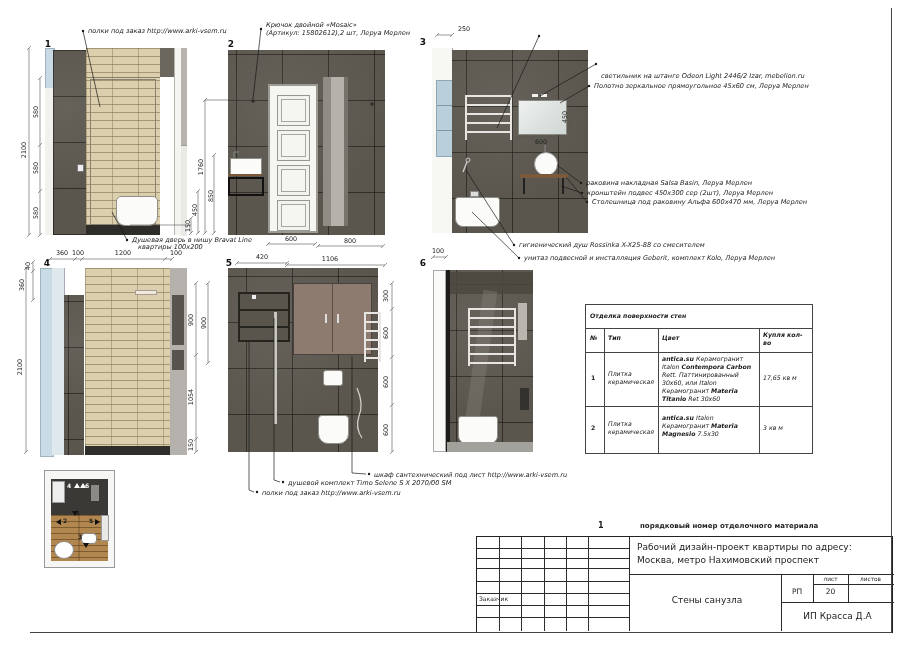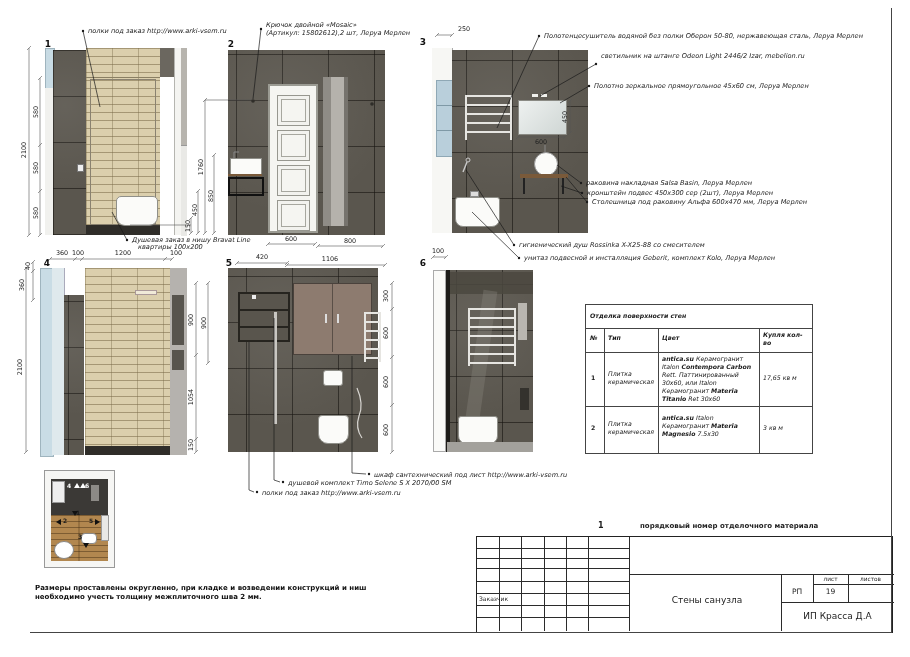--- a/index.html
+++ b/index.html
@@ -227,29 +227,28 @@
   <span class="dim v" style="left:191px;top:445px;">150</span>
   <span class="dim v" style="left:386px;top:296px;">300</span>
   <span class="dim v" style="left:386px;top:333px;">600</span>
   <span class="dim v" style="left:386px;top:382px;">600</span>
   <span class="dim v" style="left:386px;top:430px;">600</span>
   <span class="dim" style="left:438px;top:251px;">100</span>
 
   <span class="ann" style="left:88px;top:27px;">полки под заказ http://www.arki-vsem.ru</span>
   <span class="ann" style="left:266px;top:21px;">Крючок двойной «Mosaic»</span>
   <span class="ann" style="left:266px;top:29px;text-align:right;">(Артикул: 15802612),2 шт, Леруа Мерлен</span>
-  <span class="ann" style="left:544px;top:32px;">Полотенцесушитель водяной без полки Оберон 50-80, нержавеющая сталь, Леруа Мерлен</span>
-  <span class="ann" style="left:601px;top:52px;">светильник на штанге Odeon Light 2446/2 Izar, mebelion.ru</span>
+  <span class="ann" style="left:601px;top:72px;">светильник на штанге Odeon Light 2446/2 Izar, mebelion.ru</span>
   <span class="ann" style="left:594px;top:82px;">Полотно зеркальное прямоугольное 45x60 см, Леруа Мерлен</span>
   <span class="ann" style="left:586px;top:179px;">раковина накладная Salsa Basin, Леруа Мерлен</span>
   <span class="ann" style="left:587px;top:189px;">кронштейн подвес 450x300 сер (2шт), Леруа Мерлен</span>
   <span class="ann" style="left:592px;top:198px;">Столешница под раковину Альфа 600x470 мм, Леруа Мерлен</span>
   <span class="ann" style="left:519px;top:241px;">гигиенический душ Rossinka X-X25-88 со смесителем</span>
   <span class="ann" style="left:524px;top:254px;">унитаз подвесной и инсталляция Geberit, комплект Kolo, Леруа Мерлен</span>
-  <span class="ann" style="left:132px;top:236px;">Душевая заказ в нишу Bravat Line</span>
+  <span class="ann" style="left:132px;top:236px;">Душевая дверь в нишу Bravat Line</span>
   <span class="ann" style="left:138px;top:243px;">квартиры 100x200</span>
   <span class="ann" style="left:374px;top:471px;">шкаф сантехнический под лист http://www.arki-vsem.ru</span>
   <span class="ann" style="left:288px;top:479px;">душевой комплект Timo Selene S X 2070/00 SM</span>
   <span class="ann" style="left:262px;top:489px;">полки под заказ http://www.arki-vsem.ru</span>
 
   <div class="abs" style="left:585px;top:304px;width:228px;height:150px;border:1px solid #444;box-sizing:border-box;z-index:2;background:#fff;">
     <div class="abs" style="left:0;top:0;width:226px;height:23px;border-bottom:1px solid #444;">
       <span class="tcell b" style="left:4px;top:7px;">Отделка поверхности стен</span>
     </div>
 
@@ -277,21 +276,20 @@
       <span class="tcell" style="left:5px;top:18px;font-weight:bold;font-style:normal;">2</span>
       <span class="tcell" style="left:22px;top:14px;width:48px;white-space:normal;">Плитка керамическая</span>
       <span class="tcell" style="left:76px;top:8px;width:94px;white-space:normal;">
         <span class="b">antica.su </span><span>Italon Керамогранит </span><span class="b">Materia Magnesio</span><span> 7.5x30</span>
       </span>
       <span class="tcell" style="left:177px;top:18px;">3 кв м</span>
     </div>
   </div>
 
   <div class="abs" style="left:35px;top:584px;width:375px;z-index:2;">
-    <div style="font-size:7px;font-weight:bold;color:#111;line-height:1.35;">Размеры проставлены округленно, при кладке и возведении конструкций и ниш необходимо учесть толщину межплиточного шва 2 мм.</div>
   </div>
 
   <span class="tb-text" style="left:598px;top:521px;font-size:8px;font-weight:bold;">1</span>
   <span class="tb-text" style="left:640px;top:522px;font-size:7px;font-weight:bold;">порядковый номер отделочного материала</span>
 
   <div class="abs" style="left:476px;top:536px;width:417px;height:97px;border:1.4px solid #222;box-sizing:border-box;background:#fff;z-index:2;">
 
     <div class="vl" style="left:22px;top:0;width:1px;height:94px;"></div>
     <div class="vl" style="left:44px;top:0;width:1px;height:94px;"></div>
     <div class="vl" style="left:67px;top:0;width:1px;height:94px;"></div>
@@ -302,29 +300,30 @@
     <div class="hl" style="left:0;top:11px;width:152px;height:1px;"></div>
     <div class="hl" style="left:0;top:21px;width:152px;height:1px;"></div>
     <div class="hl" style="left:0;top:31px;width:152px;height:1px;"></div>
     <div class="hl" style="left:0;top:44px;width:152px;height:1px;"></div>
     <div class="hl" style="left:0;top:56px;width:152px;height:1px;"></div>
     <div class="hl" style="left:0;top:68px;width:152px;height:1px;"></div>
     <div class="hl" style="left:0;top:80px;width:152px;height:1px;"></div>
     <span class="tb-text" style="left:2px;top:58px;font-size:6px;">Заказчик</span>
 
     <div class="hl" style="left:152px;top:37px;width:265px;height:1px;"></div>
+    <div class="tb-text" style="left:160px;top:4px;width:252px;font-size:9px;line-height:1.45;">Рабочий дизайн-проект квартиры по адресу: Москва, метро Нахимовский проспект</div>
     <div class="tb-text" style="left:160px;top:58px;width:140px;font-size:9px;text-align:center;">Стены санузла</div>
     <div class="vl" style="left:304px;top:37px;width:1px;height:57px;"></div>
     <div class="vl" style="left:336px;top:37px;width:1px;height:28px;"></div>
     <div class="vl" style="left:371px;top:37px;width:1px;height:28px;"></div>
     <div class="hl" style="left:336px;top:47px;width:81px;height:1px;"></div>
     <div class="hl" style="left:304px;top:65px;width:113px;height:1px;"></div>
     <span class="tb-text" style="left:336px;top:39px;width:35px;font-size:5.8px;text-align:center;">лист</span>
     <span class="tb-text" style="left:371px;top:39px;width:45px;font-size:5.8px;text-align:center;">листов</span>
     <span class="tb-text" style="left:304px;top:50px;width:32px;font-size:7.5px;text-align:center;">РП</span>
-    <span class="tb-text" style="left:336px;top:50px;width:35px;font-size:7.5px;text-align:center;">19</span>
+    <span class="tb-text" style="left:336px;top:50px;width:35px;font-size:7.5px;text-align:center;">20</span>
     <div class="tb-text" style="left:304px;top:74px;width:113px;font-size:9px;text-align:center;">ИП Красса Д.А</div>
   </div>
 
   <div class="abs" style="left:891px;top:8px;width:1px;height:625px;background:#444;z-index:2;"></div>
   <div class="abs" style="left:30px;top:632px;width:862px;height:1px;background:#444;z-index:2;"></div>
 
 </div>
 
 </body></html>

